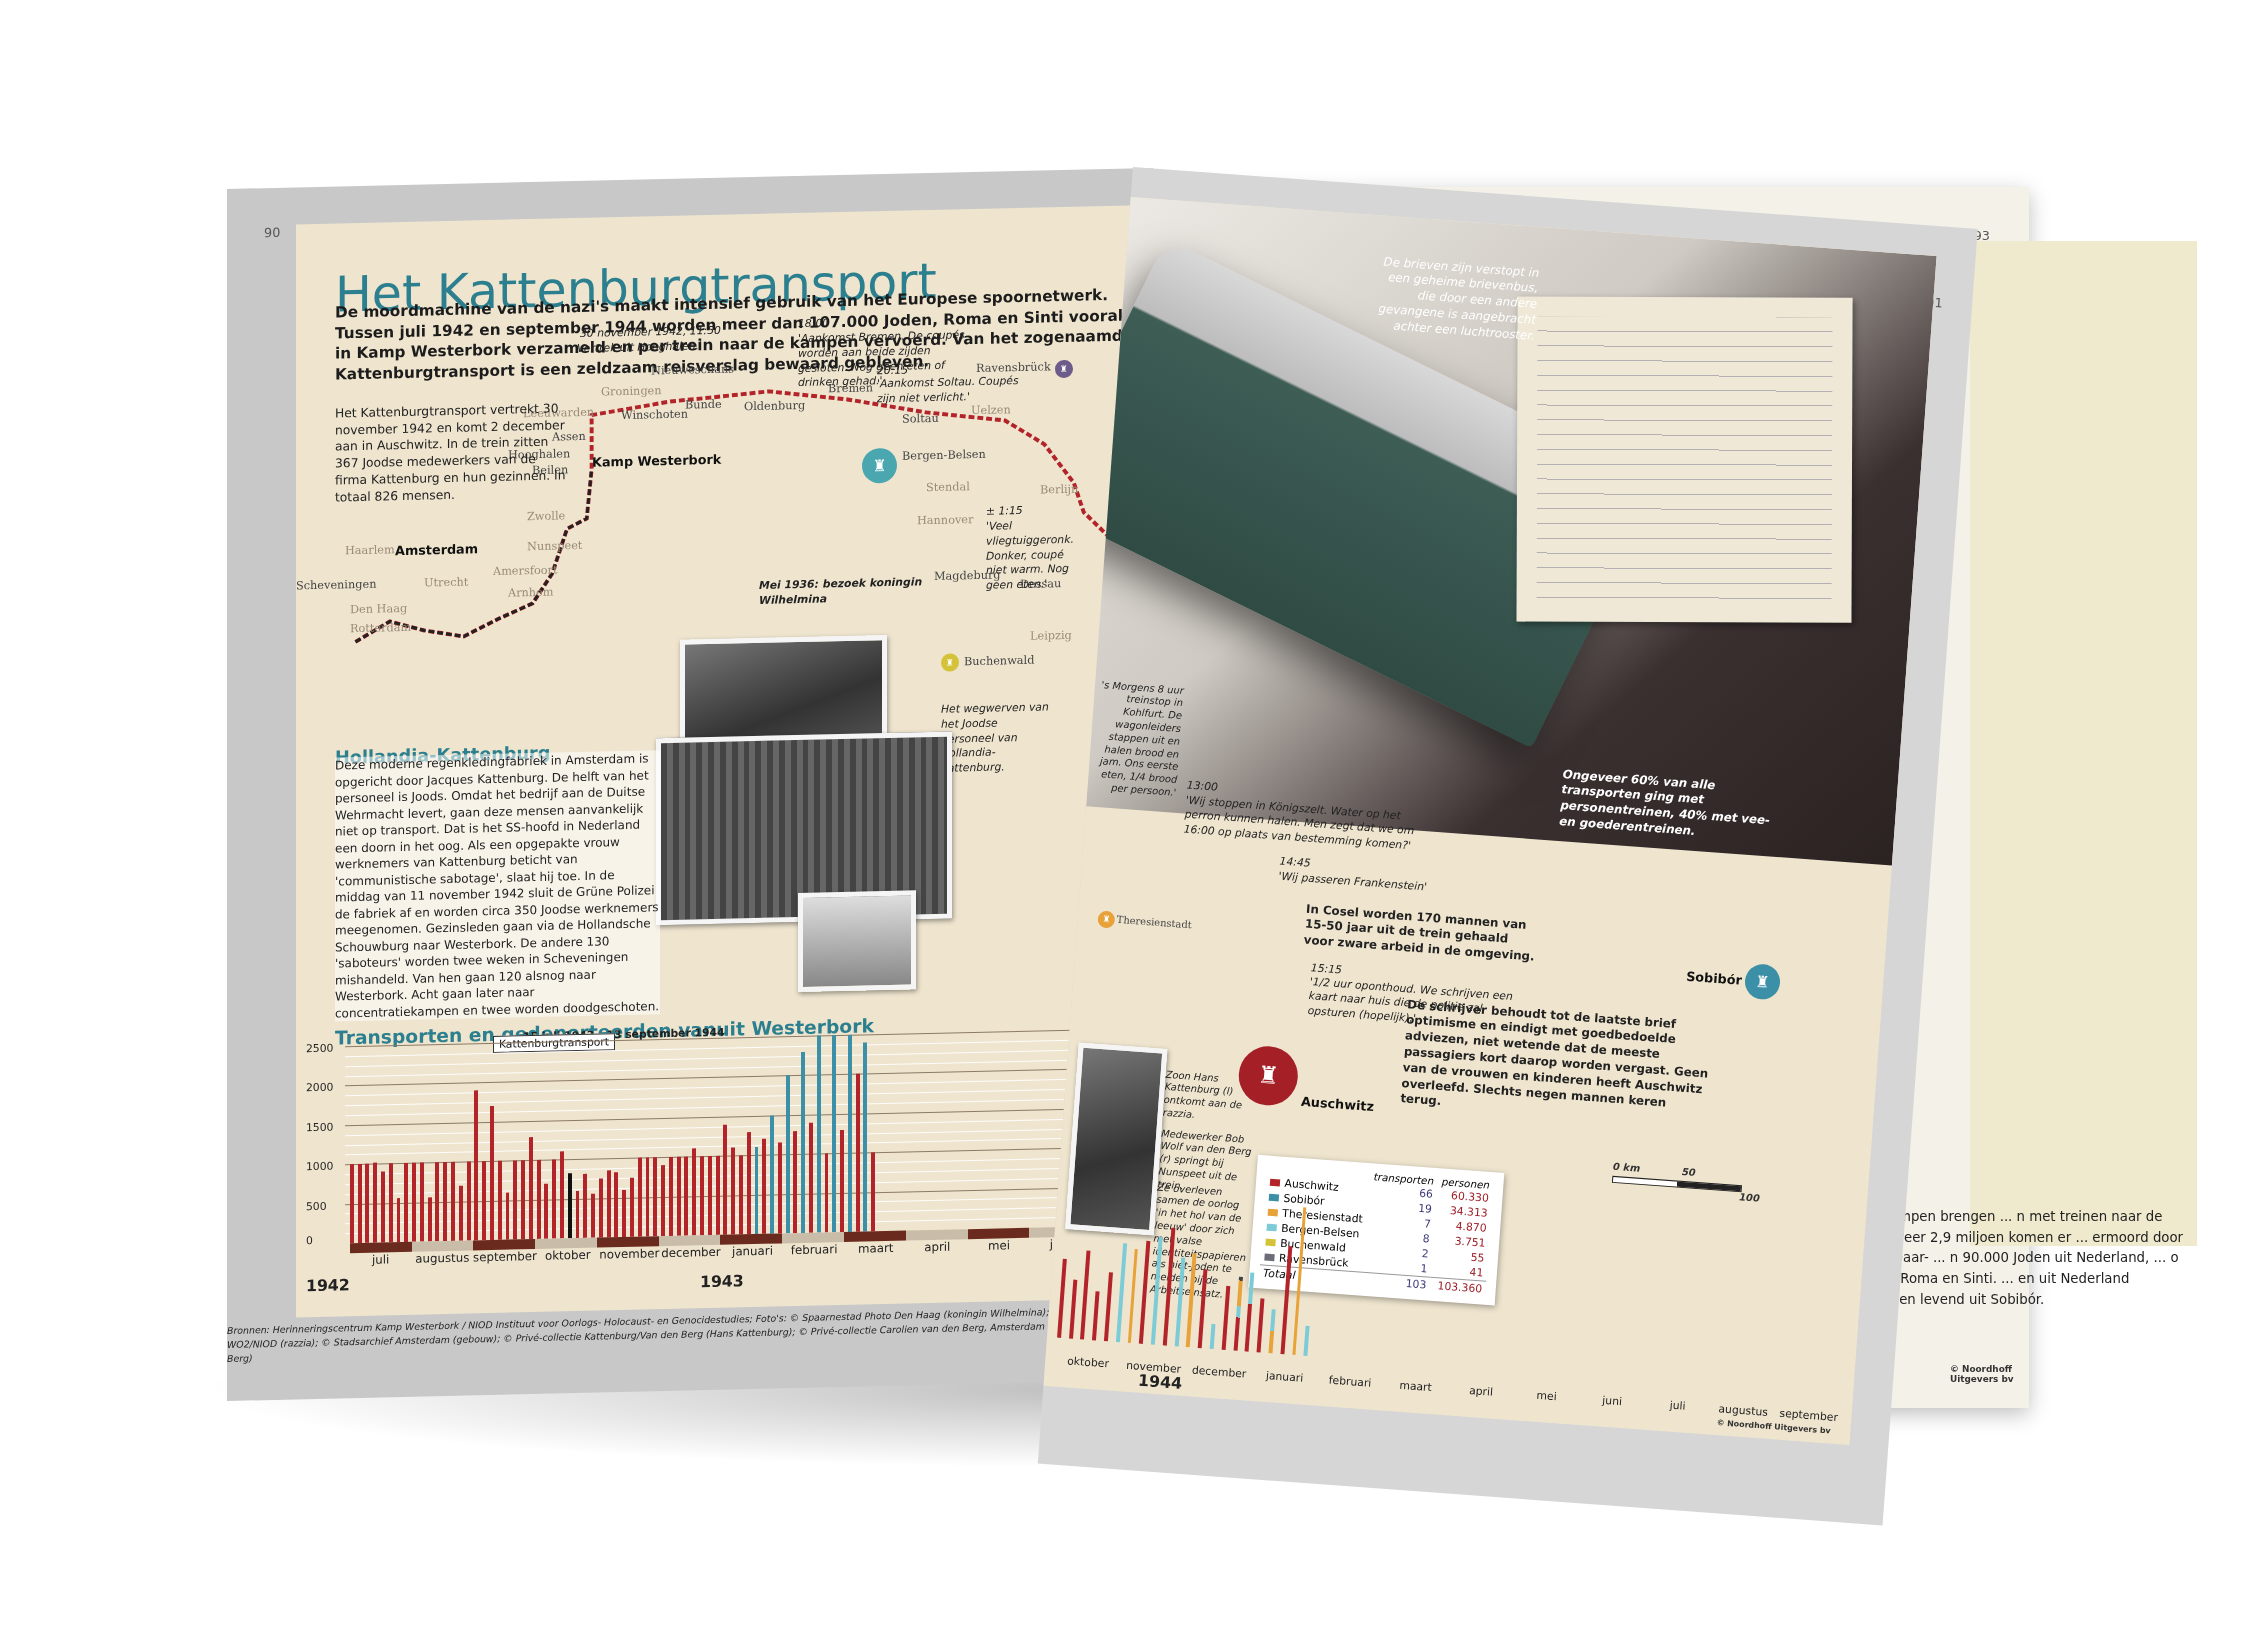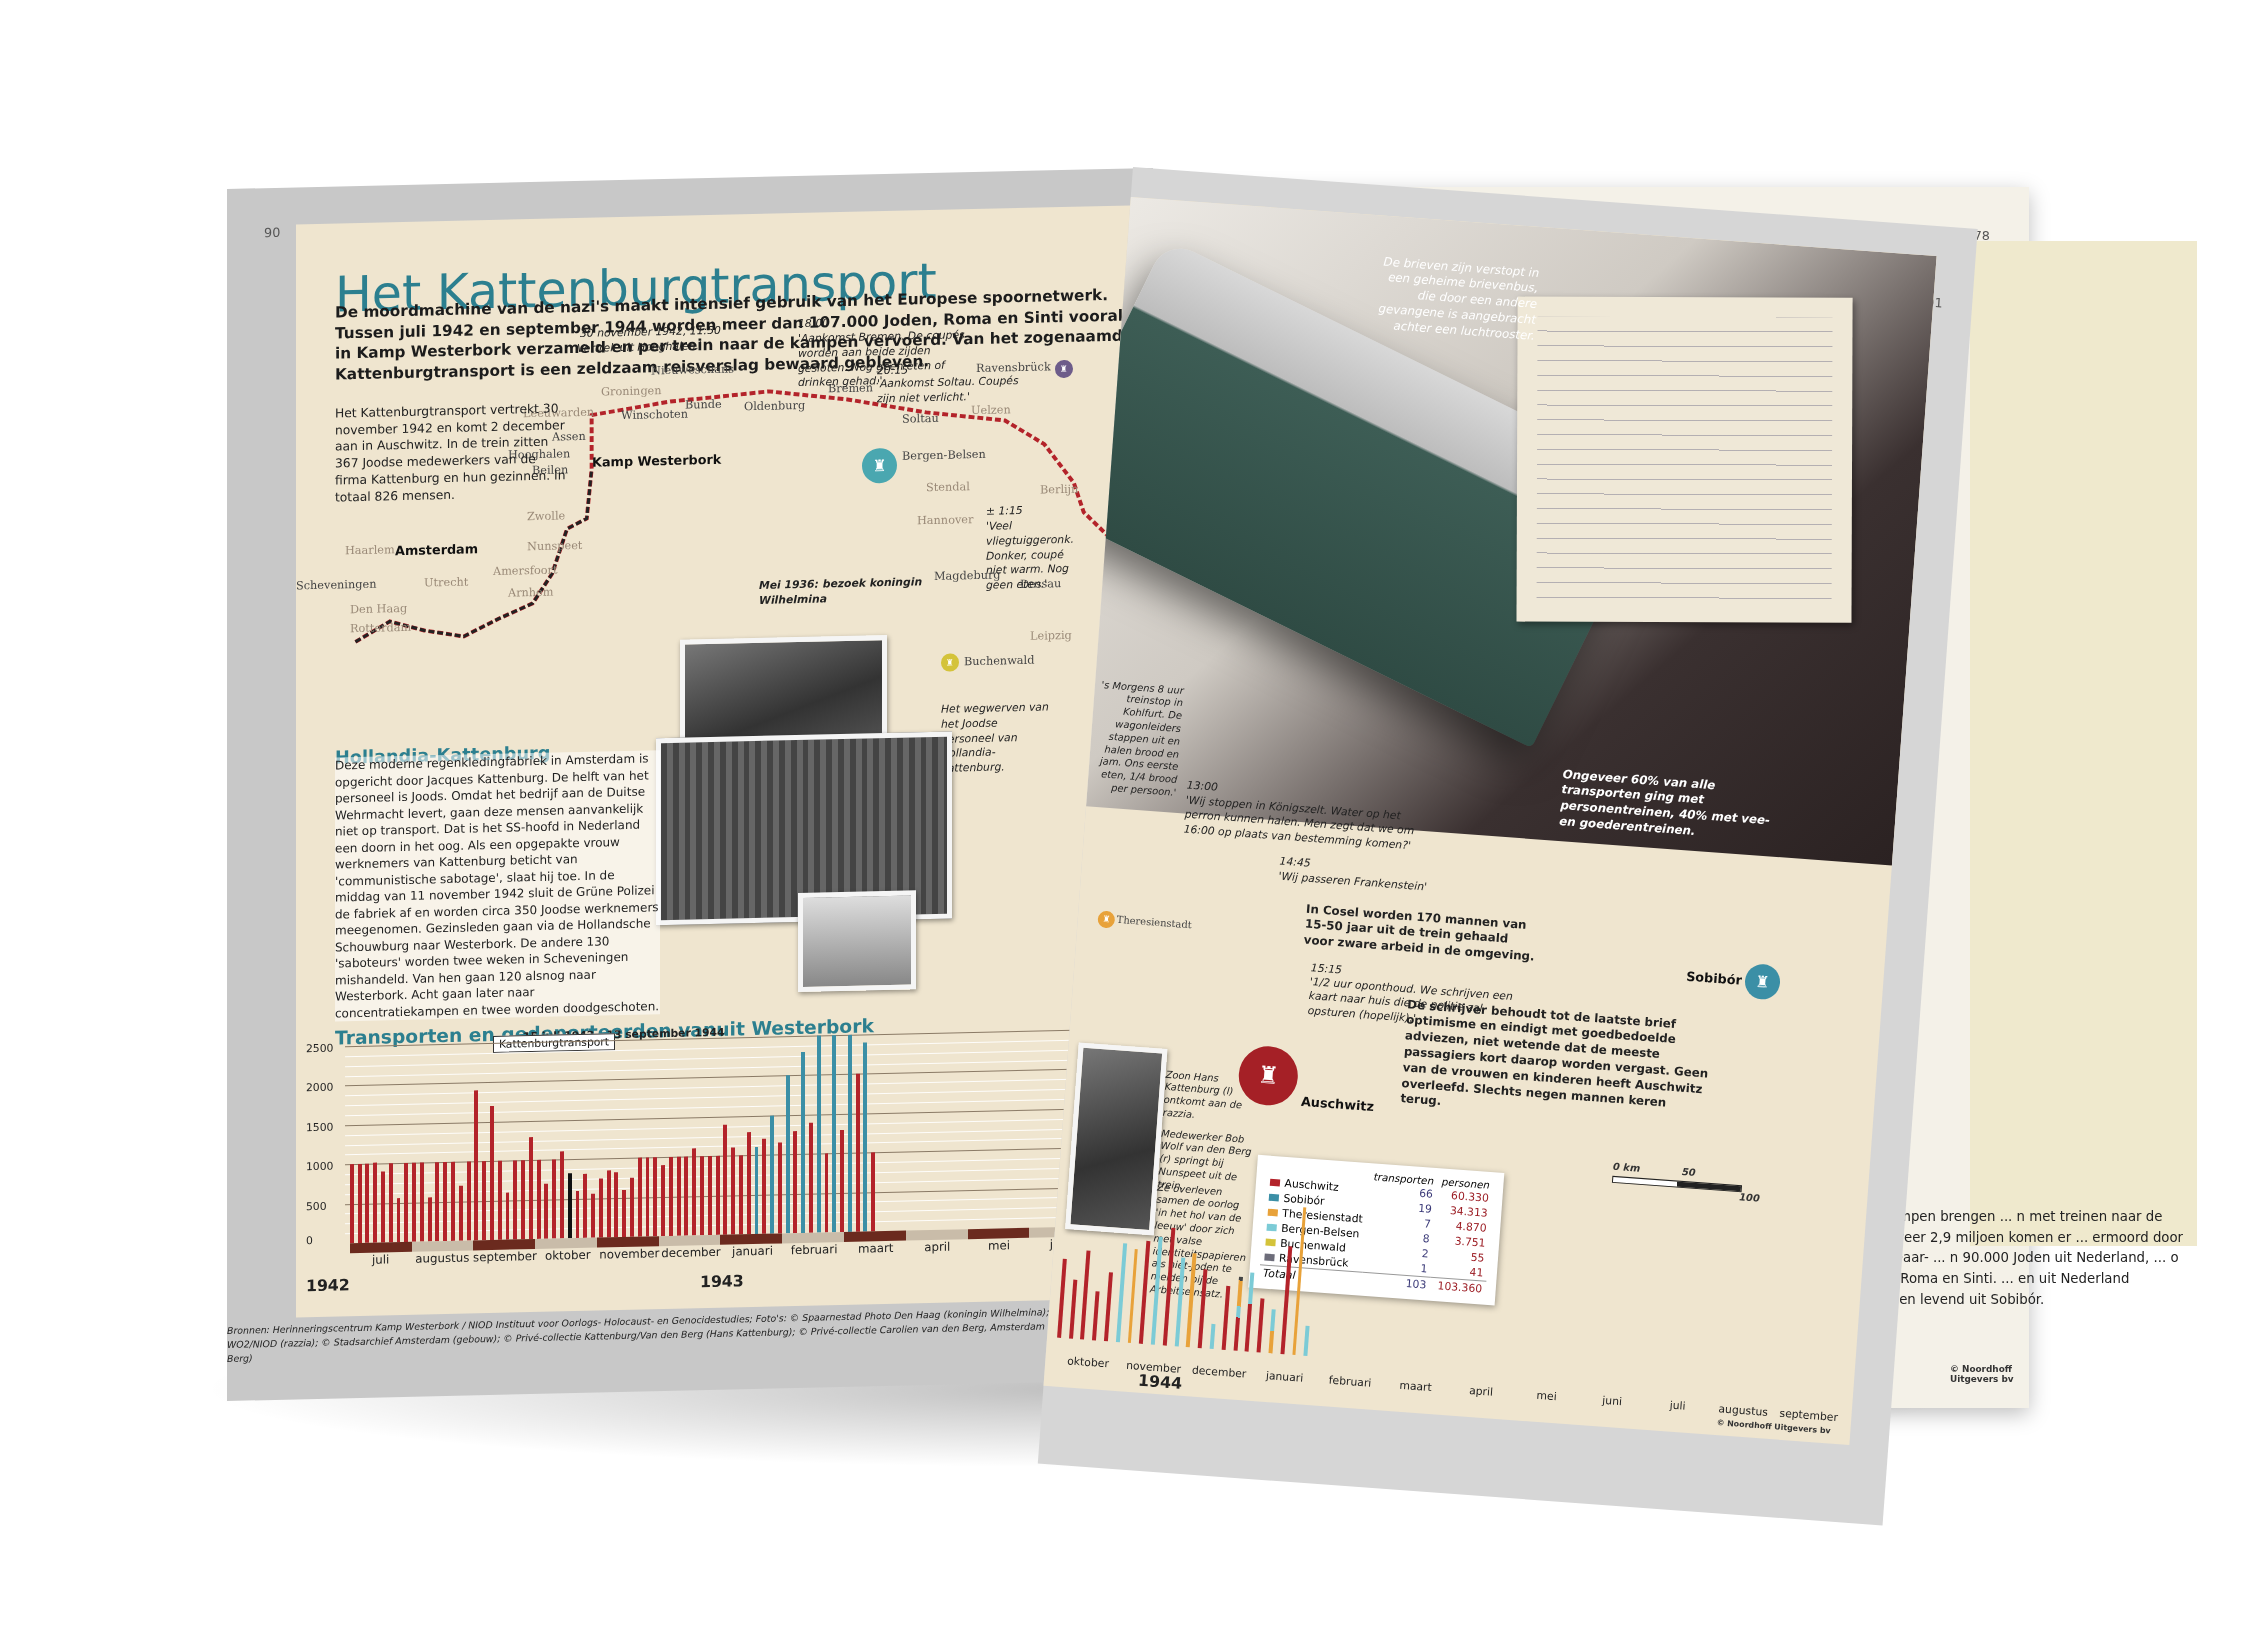--- a/index.html
+++ b/index.html
@@ -69,21 +69,21 @@
   .rmonths{position:absolute;left:9.9px;right:9.9px;bottom:9.9px;display:flex;font-size:10.8px;color:#222;}
   .rmonths span{flex:1;text-align:center;}
   .rcopy{position:absolute;right:19.7px;bottom:7.9px;font-size:7.9px;font-weight:bold;color:#333;}
 </style>
 </head>
 <body>
 
 <div class="shadow"></div>
 
 <div class="page93">
-  <span class="p93-num">78</span>
+  <span class="p93-num">93</span>
   <div class="p93-mapbox"></div>
   <div class="p93-text">doorgangskampen brengen ... n met treinen naar de vernie- ... geveer 2,9 miljoen komen er ... ermoord door vergassing. Daar- ... n 90.000 Joden uit Nederland, ... o Nederlandse Roma en Sinti. ... en uit Nederland overleven ... en levend uit Sobibór.</div>
   <div class="p93-copy">© Noordhoff Uitgevers bv</div>
 </div>
 
 <div class="leftpage">
   <span class="pnum" style="left:37px;top:37px;">90</span>
   <div class="leftinner">
     <h1 class="title">Het Kattenburgtransport</h1>
     <div class="lead">De moordmachine van de nazi's maakt intensief gebruik van het Europese spoornetwerk. Tussen juli 1942 en september 1944 worden meer dan 107.000 Joden, Roma en Sinti vooral in Kamp Westerbork verzameld en per trein naar de kampen vervoerd. Van het zogenaamde Kattenburgtransport is een zeldzaam reisverslag bewaard gebleven.</div>

